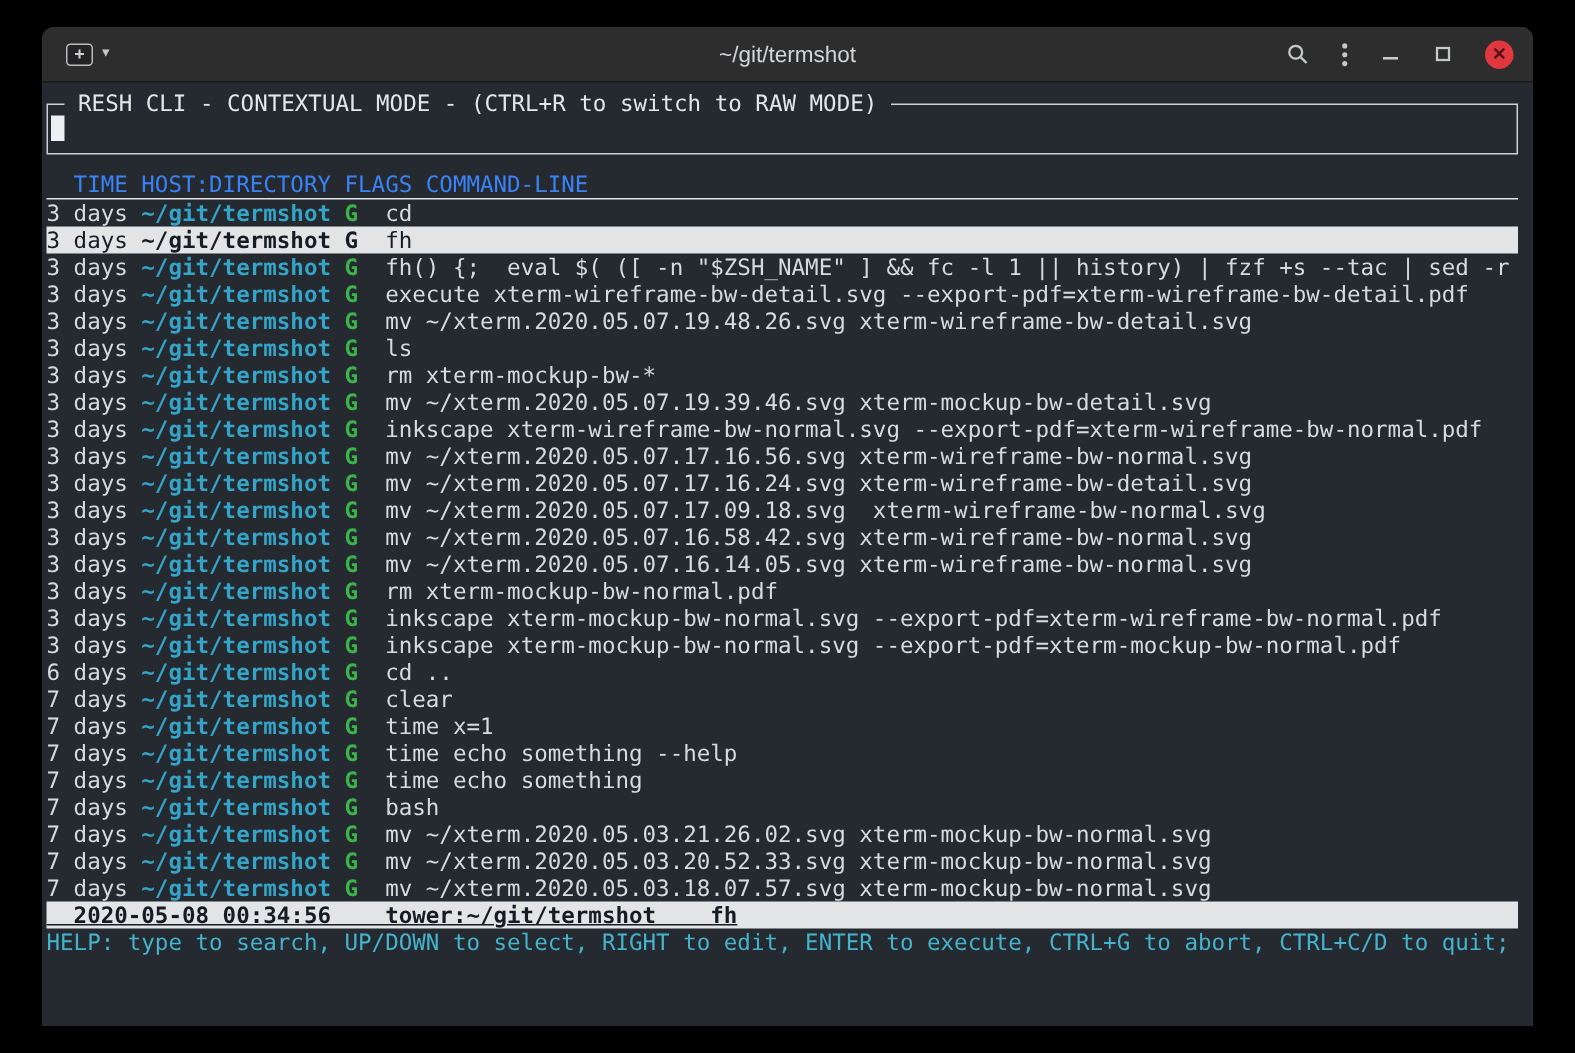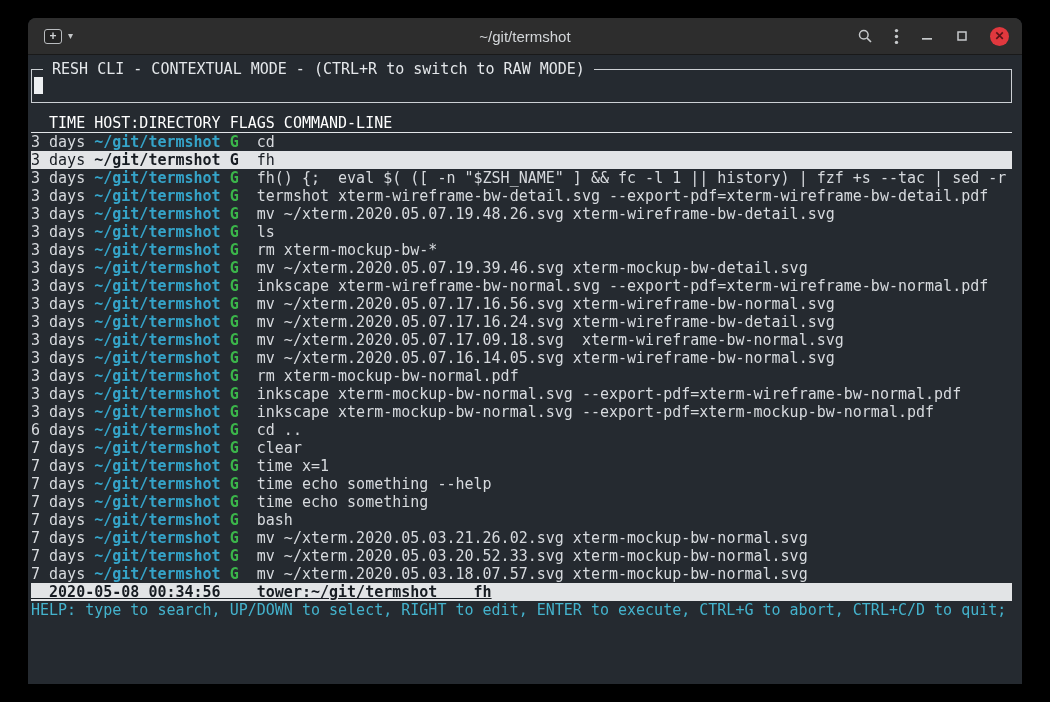--- a/index.html
+++ b/index.html
@@ -43,21 +43,21 @@
   }
 
   .searchbox { position: relative; border: 1px solid #ccd0d4; height: 34px; margin-bottom: 11px; }
   .box-title {
     position: absolute; top: -10px; left: 11px;
     background: var(--terminal-bg, #252a30); color: #e4e7ea; white-space: pre;
   }
   .prompt { position: absolute; left: 2px; top: 7px; display: flex; }
   .cursor { width: 9px; height: 17px; background: #edeff1; }
 
-  .hdr { white-space: pre; border-bottom: 1px solid #e2e5e8; color: #ffffff; height: 19px; overflow: hidden; }
+  .hdr { white-space: pre; border-bottom: 1px solid #e2e5e8; color: #3b82f6; height: 19px; overflow: hidden; }
 
   .row { white-space: pre; height: 18px; overflow: hidden; }
   .row .t { color: #d7dade; text-align: right; }
   .row .h { color: var(--host-cyan, #35a4c9); font-weight: bold; }
   .row .f { color: var(--flag-green, #3bb54a); font-weight: bold; }
   .row .c { color: #d7dade; }
   .row.sel { background: var(--selection-bg, #e2e4e6); }
   .row.sel span { color: #171c22; }
 
   .status {
@@ -119,29 +119,30 @@
         <span class="cursor"></span>
       </div>
     </div>
 
     <div class="hdr">  TIME HOST:DIRECTORY FLAGS COMMAND-LINE</div>
 
     <div class="rows">
         <div class="row"><span class="t">3 days</span> <span class="h">~/git/termshot</span> <span class="f">G</span>  <span class="c">cd</span></div>
         <div class="row sel"><span class="t">3 days</span> <span class="h">~/git/termshot</span> <span class="f">G</span>  <span class="c">fh</span></div>
         <div class="row"><span class="t">3 days</span> <span class="h">~/git/termshot</span> <span class="f">G</span>  <span class="c">fh() {;  eval $( ([ -n "$ZSH_NAME" ] &amp;&amp; fc -l 1 || history) | fzf +s --tac | sed -r</span></div>
-        <div class="row"><span class="t">3 days</span> <span class="h">~/git/termshot</span> <span class="f">G</span>  <span class="c">termshot xterm-wireframe-bw-detail.svg --export-pdf=xterm-wireframe-bw-detail.pdf</span></div>
+        <div class="row"><span class="t">3 days</span> <span class="h">~/git/termshot</span> <span class="f">G</span>  <span class="c">execute xterm-wireframe-bw-detail.svg --export-pdf=xterm-wireframe-bw-detail.pdf</span></div>
         <div class="row"><span class="t">3 days</span> <span class="h">~/git/termshot</span> <span class="f">G</span>  <span class="c">mv ~/xterm.2020.05.07.19.48.26.svg xterm-wireframe-bw-detail.svg</span></div>
         <div class="row"><span class="t">3 days</span> <span class="h">~/git/termshot</span> <span class="f">G</span>  <span class="c">ls</span></div>
         <div class="row"><span class="t">3 days</span> <span class="h">~/git/termshot</span> <span class="f">G</span>  <span class="c">rm xterm-mockup-bw-*</span></div>
         <div class="row"><span class="t">3 days</span> <span class="h">~/git/termshot</span> <span class="f">G</span>  <span class="c">mv ~/xterm.2020.05.07.19.39.46.svg xterm-mockup-bw-detail.svg</span></div>
         <div class="row"><span class="t">3 days</span> <span class="h">~/git/termshot</span> <span class="f">G</span>  <span class="c">inkscape xterm-wireframe-bw-normal.svg --export-pdf=xterm-wireframe-bw-normal.pdf</span></div>
         <div class="row"><span class="t">3 days</span> <span class="h">~/git/termshot</span> <span class="f">G</span>  <span class="c">mv ~/xterm.2020.05.07.17.16.56.svg xterm-wireframe-bw-normal.svg</span></div>
         <div class="row"><span class="t">3 days</span> <span class="h">~/git/termshot</span> <span class="f">G</span>  <span class="c">mv ~/xterm.2020.05.07.17.16.24.svg xterm-wireframe-bw-detail.svg</span></div>
         <div class="row"><span class="t">3 days</span> <span class="h">~/git/termshot</span> <span class="f">G</span>  <span class="c">mv ~/xterm.2020.05.07.17.09.18.svg  xterm-wireframe-bw-normal.svg</span></div>
+        <div class="row"><span class="t">3 days</span> <span class="h">~/git/termshot</span> <span class="f">G</span>  <span class="c">mv ~/xterm.2020.05.07.16.58.42.svg xterm-wireframe-bw-normal.svg</span></div>
         <div class="row"><span class="t">3 days</span> <span class="h">~/git/termshot</span> <span class="f">G</span>  <span class="c">mv ~/xterm.2020.05.07.16.14.05.svg xterm-wireframe-bw-normal.svg</span></div>
         <div class="row"><span class="t">3 days</span> <span class="h">~/git/termshot</span> <span class="f">G</span>  <span class="c">rm xterm-mockup-bw-normal.pdf</span></div>
         <div class="row"><span class="t">3 days</span> <span class="h">~/git/termshot</span> <span class="f">G</span>  <span class="c">inkscape xterm-mockup-bw-normal.svg --export-pdf=xterm-wireframe-bw-normal.pdf</span></div>
         <div class="row"><span class="t">3 days</span> <span class="h">~/git/termshot</span> <span class="f">G</span>  <span class="c">inkscape xterm-mockup-bw-normal.svg --export-pdf=xterm-mockup-bw-normal.pdf</span></div>
         <div class="row"><span class="t">6 days</span> <span class="h">~/git/termshot</span> <span class="f">G</span>  <span class="c">cd ..</span></div>
         <div class="row"><span class="t">7 days</span> <span class="h">~/git/termshot</span> <span class="f">G</span>  <span class="c">clear</span></div>
         <div class="row"><span class="t">7 days</span> <span class="h">~/git/termshot</span> <span class="f">G</span>  <span class="c">time x=1</span></div>
         <div class="row"><span class="t">7 days</span> <span class="h">~/git/termshot</span> <span class="f">G</span>  <span class="c">time echo something --help</span></div>
         <div class="row"><span class="t">7 days</span> <span class="h">~/git/termshot</span> <span class="f">G</span>  <span class="c">time echo something</span></div>
         <div class="row"><span class="t">7 days</span> <span class="h">~/git/termshot</span> <span class="f">G</span>  <span class="c">bash</span></div>

